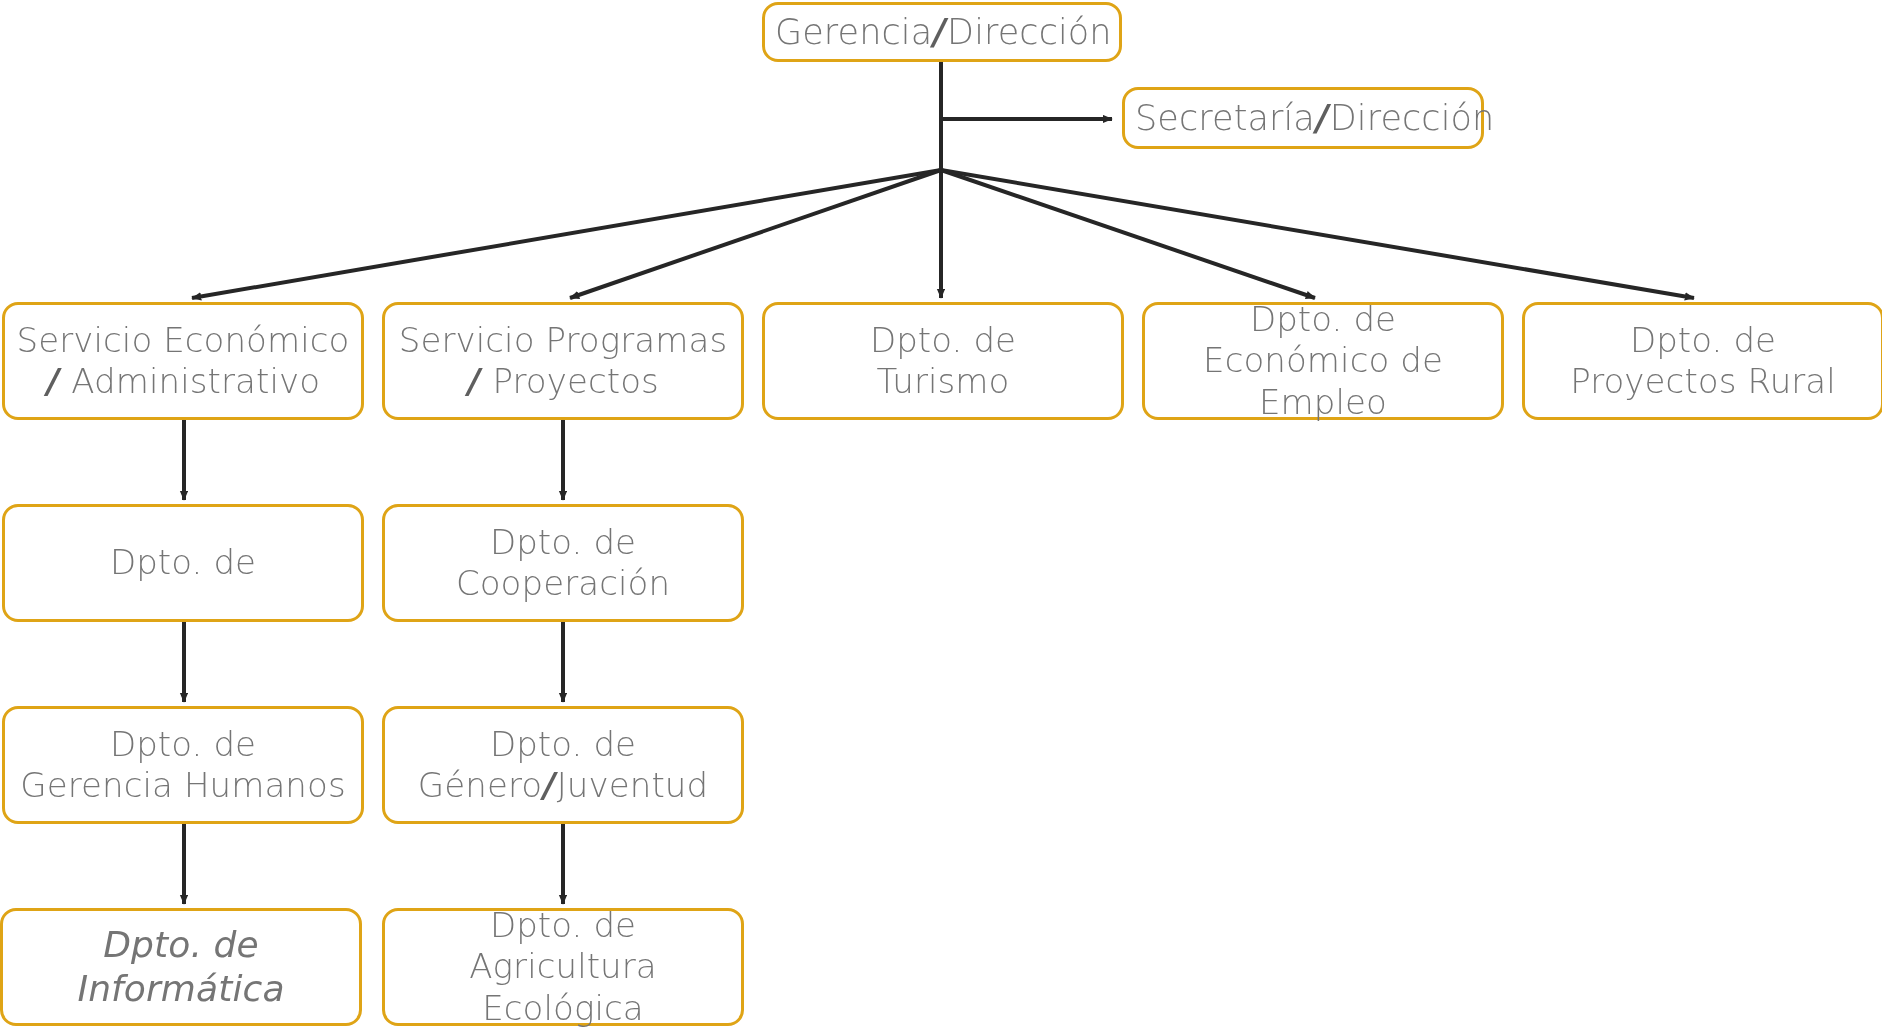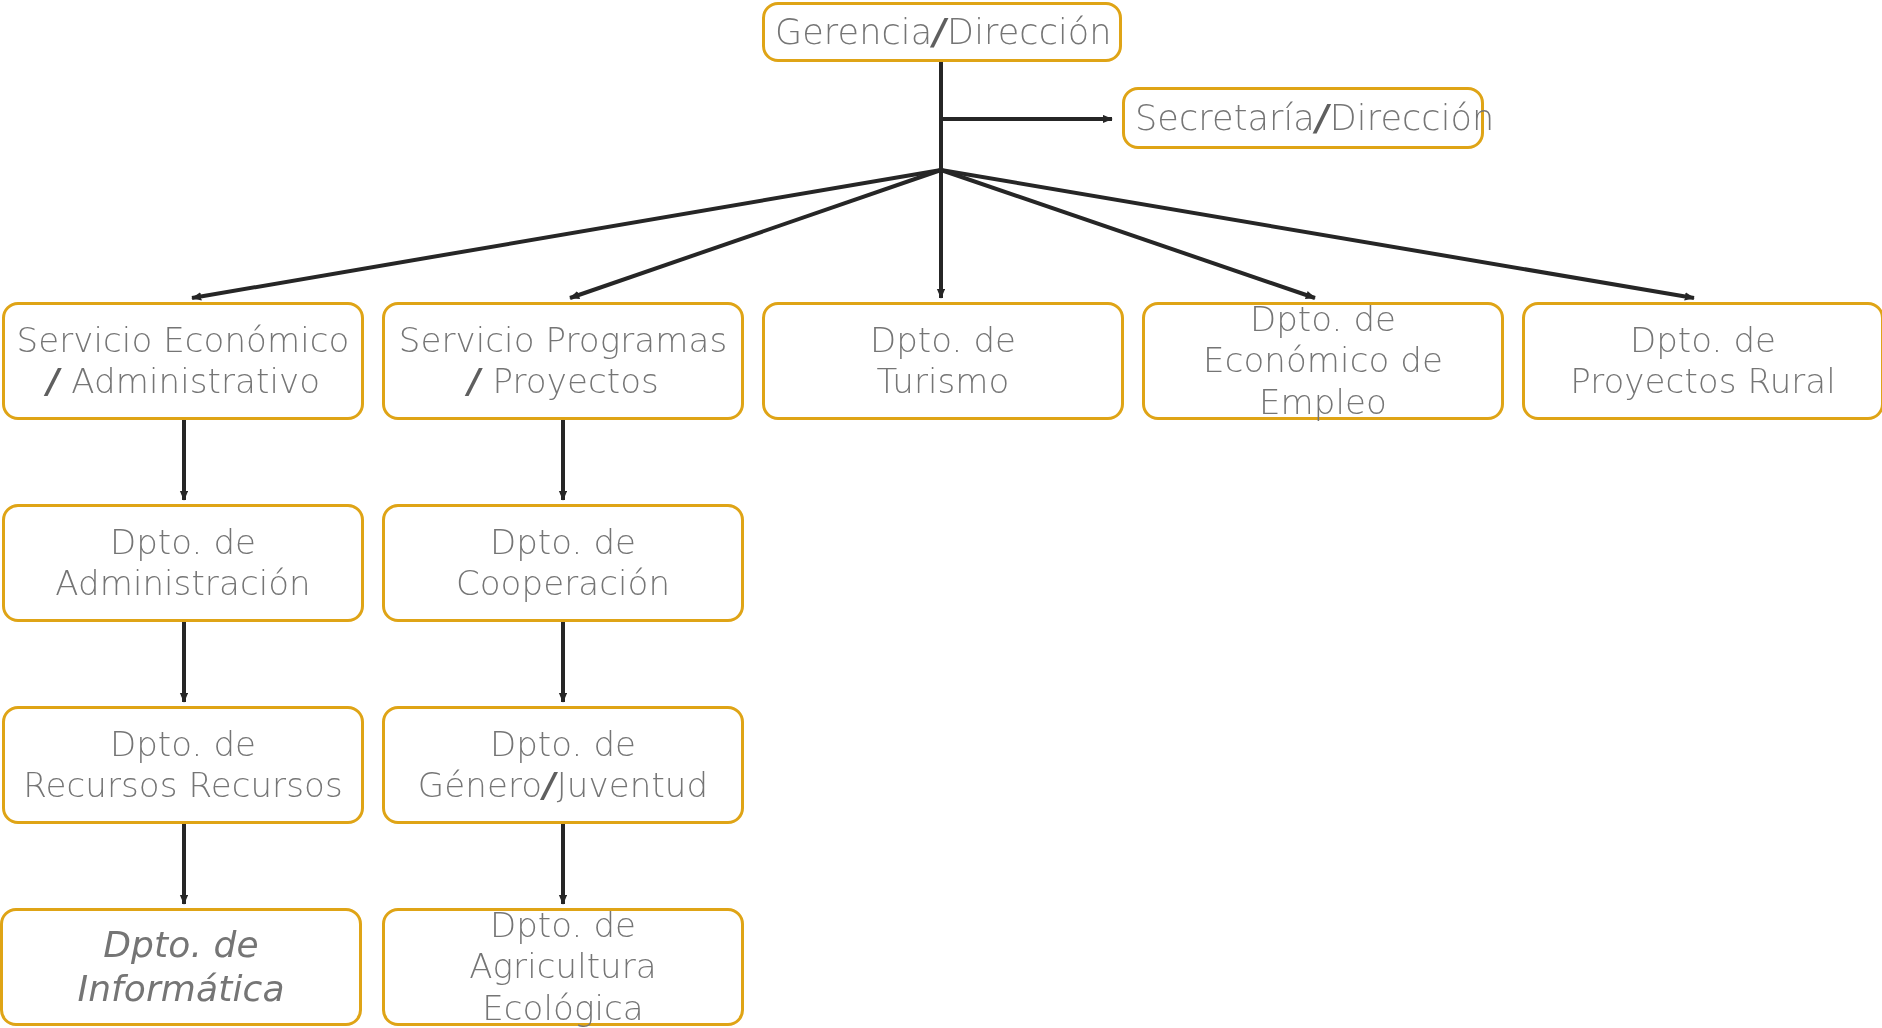--- a/index.html
+++ b/index.html
@@ -118,29 +118,29 @@
 
   <div class="node n-r2-c3">
     <span class="node-label"><span>Dpto. de</span><br><span>Económico de Empleo</span></span>
   </div>
 
   <div class="node n-r2-c4">
     <span class="node-label"><span>Dpto. de</span><br><span>Proyectos Rural</span></span>
   </div>
 
   <div class="node n-r3-c0">
-    <span class="node-label"><span>Dpto. de</span><br><span>Administración</span></span>
+    <span class="node-label"><span>Dpto. de</span><br></span>
   </div>
 
   <div class="node n-r3-c1">
     <span class="node-label"><span>Dpto. de</span><br><span>Cooperación</span></span>
   </div>
 
   <div class="node n-r4-c0">
-    <span class="node-label"><span>Dpto. de</span><br><span>Recursos Recursos</span></span>
+    <span class="node-label"><span>Dpto. de</span><br><span>Gerencia Humanos</span></span>
   </div>
 
   <div class="node n-r4-c1">
     <span class="node-label"><span>Dpto. de</span><br><span>Género</span><span class="sep">/</span><span>Juventud</span></span>
   </div>
 
   <div class="node n-r5-c0">
     <span class="node-label"><span>Dpto. de Informática</span><br></span>
   </div>
 

